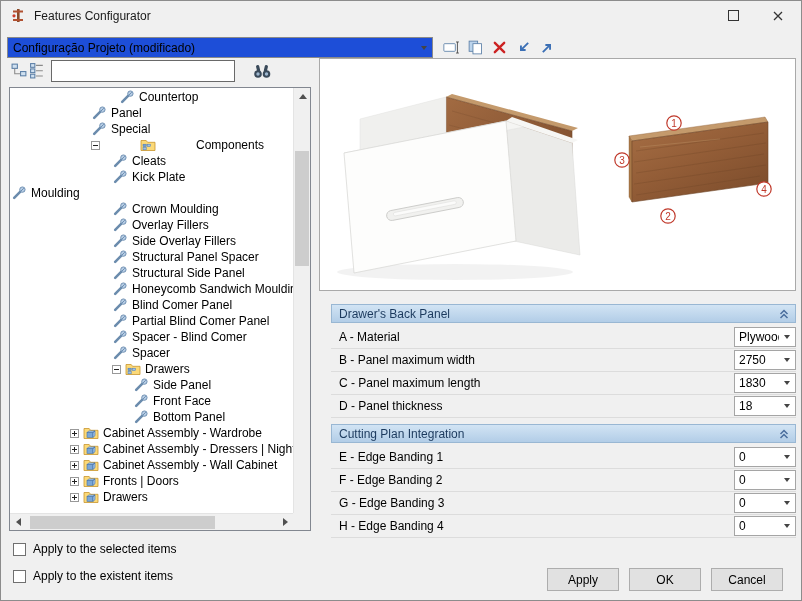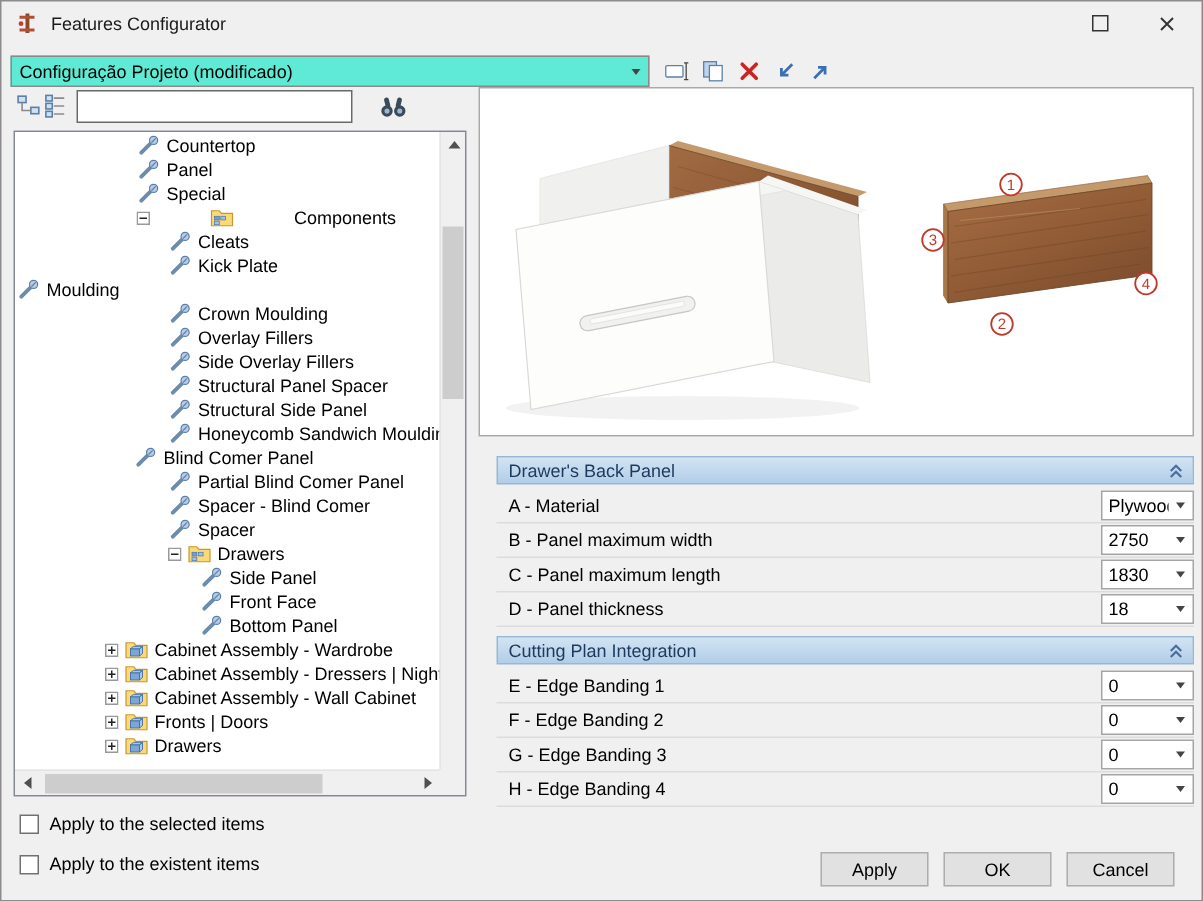--- a/index.html
+++ b/index.html
@@ -11,21 +11,21 @@
 
   
   .titlebar{left:0;top:0;width:800px;height:30px;display:flex;align-items:center;}
   .app-icon{margin-left:9px;width:16px;height:16px;flex:0 0 16px;}
   .title-text{margin-left:8px;color:#1a1a1a;}
   .win-btn{position:absolute;top:0;width:45px;height:29px;display:flex;align-items:center;justify-content:center;}
   .btn-max{right:45px;} .btn-close{right:1px;}
   .max-glyph{width:9px;height:9px;border:1px solid #333;}
 
   
-  .config-combo{left:6px;top:36px;width:426px;height:21px;box-sizing:border-box;background:#5eead4;
+  .config-combo{left:6px;top:36px;width:426px;height:21px;box-sizing:border-box;background:#1d4ed8;
                 border:1px solid #8a8a8a;display:flex;align-items:center;gap:12px;}
   .config-combo .val{flex:1;padding-left:5px;white-space:nowrap;overflow:hidden;}
   .arrow-zone{width:16px;display:flex;justify-content:center;align-items:center;}
   .combo-arrow{width:0;height:0;border-left:3.5px solid transparent;border-right:3.5px solid transparent;border-top:4px solid #444;}
   .tb-icon{top:36px;width:20px;height:20px;display:flex;align-items:center;justify-content:center;}
   .tb-icon svg{width:17px;height:17px;display:block;}
 
   
   .search-icon{top:61px;width:17px;height:17px;}
   .search-icon svg{width:17px;height:17px;display:block;}
@@ -165,21 +165,21 @@
         <rect x="11.4" y="2" width="3.2" height="7" rx="1.4" fill="#3a4a5a" transform="rotate(14 13 5)"></rect>
         <circle cx="5" cy="11" r="3.8" fill="#3a4a5a"></circle>
         <circle cx="13.5" cy="11" r="3.8" fill="#3a4a5a"></circle>
         <circle cx="5" cy="11" r="1.7" fill="#9fb8d0"></circle>
         <circle cx="13.5" cy="11" r="1.7" fill="#9fb8d0"></circle>
       </svg>
   </div>
 
   <div class="tree-box abs">
     <div class="tree-items" id="tree-items">
-        <div class="tree-row" style="padding-left: 80px;">
+        <div class="tree-row" style="padding-left: 80px; margin-left: 28px;">
           <span class="ticon">
             <svg viewBox="0 0 14 14">
               <path d="M2.2 11.8 L8.6 5.4" stroke="#6b8cad" stroke-width="2.6" stroke-linecap="round"></path>
               <circle cx="10.4" cy="3.6" r="2.7" fill="#b7cde4" stroke="#5b7fa6" stroke-width="0.8"></circle>
               <path d="M9 5 L11.8 2.2" stroke="#5b7fa6" stroke-width="0.8"></path>
             </svg>
           </span>
           <span class="tlabel">Countertop</span>
         </div>
         <div class="tree-row" style="padding-left: 80px;">
@@ -302,21 +302,21 @@
         <div class="tree-row" style="padding-left: 101px;">
           <span class="ticon">
             <svg viewBox="0 0 14 14">
               <path d="M2.2 11.8 L8.6 5.4" stroke="#6b8cad" stroke-width="2.6" stroke-linecap="round"></path>
               <circle cx="10.4" cy="3.6" r="2.7" fill="#b7cde4" stroke="#5b7fa6" stroke-width="0.8"></circle>
               <path d="M9 5 L11.8 2.2" stroke="#5b7fa6" stroke-width="0.8"></path>
             </svg>
           </span>
           <span class="tlabel">Honeycomb Sandwich Moulding</span>
         </div>
-        <div class="tree-row" style="padding-left: 78px;">
+        <div class="tree-row" style="padding-left: 101px;">
           <span class="ticon">
             <svg viewBox="0 0 14 14">
               <path d="M2.2 11.8 L8.6 5.4" stroke="#6b8cad" stroke-width="2.6" stroke-linecap="round"></path>
               <circle cx="10.4" cy="3.6" r="2.7" fill="#b7cde4" stroke="#5b7fa6" stroke-width="0.8"></circle>
               <path d="M9 5 L11.8 2.2" stroke="#5b7fa6" stroke-width="0.8"></path>
             </svg>
           </span>
           <span class="tlabel">Blind Comer Panel</span>
         </div>
         <div class="tree-row" style="padding-left: 101px;">

